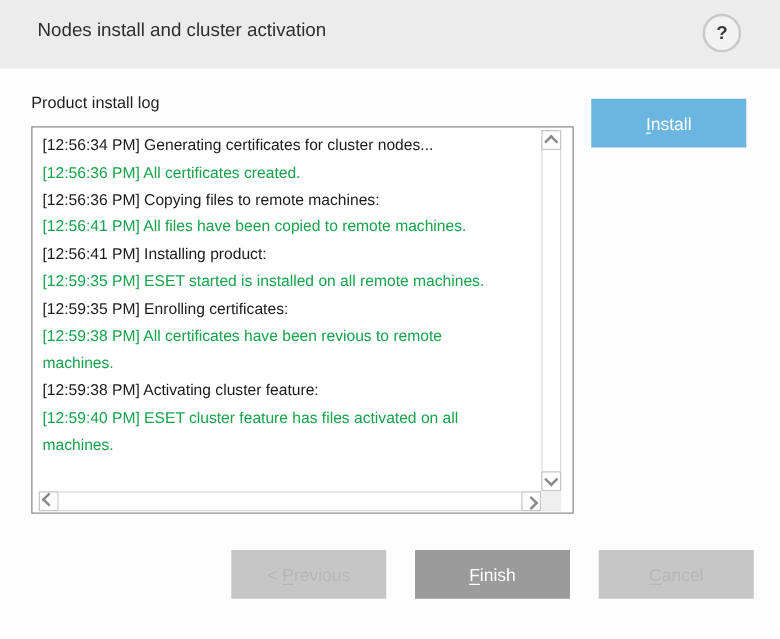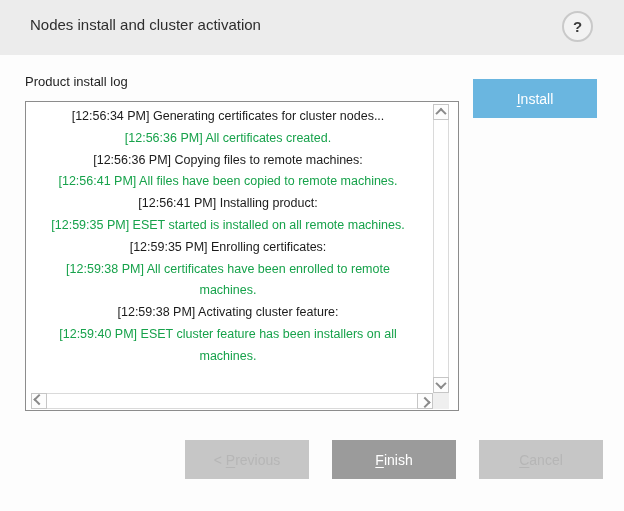--- a/index.html
+++ b/index.html
@@ -26,21 +26,21 @@
 
   
   .log-box {
     position:absolute; left:25px; top:101px; width:432px; height:308px;
     border:1px solid #8c8c8c; background:#ffffff; box-sizing:content-box;
   }
   .log-rows {
     position:absolute; left:8px; top:4px; right:36px; bottom:20px;
     overflow:hidden; font-size:12.5px; line-height:21.8px;
   }
-  .log-row { white-space:nowrap;text-align:center; }
+  .log-row { white-space:nowrap; }
   .log-row.info    { color:#1b1b1b; }
   .log-row.success { color:#17a24b; }
 
   
   .vscroll { position:absolute; top:2px; right:9px; bottom:17px; width:16px; }
   .vtrack  { position:absolute; top:16px; bottom:16px; left:0; width:16px;
              box-sizing:border-box; background:#fff;
              border-left:1px solid #dadada; border-right:1px solid #dadada; }
   .sbtn {
     position:absolute; width:16px; height:16px; box-sizing:border-box;
@@ -89,24 +89,24 @@
 
   <div class="log-box">
     <div class="log-rows">
         <div class="log-row info">[12:56:34 PM] Generating certificates for cluster nodes...</div>
         <div class="log-row success">[12:56:36 PM] All certificates created.</div>
         <div class="log-row info">[12:56:36 PM] Copying files to remote machines:</div>
         <div class="log-row success">[12:56:41 PM] All files have been copied to remote machines.</div>
         <div class="log-row info">[12:56:41 PM] Installing product:</div>
         <div class="log-row success">[12:59:35 PM] ESET started is installed on all remote machines.</div>
         <div class="log-row info">[12:59:35 PM] Enrolling certificates:</div>
-        <div class="log-row success">[12:59:38 PM] All certificates have been enrolled to remote</div>
+        <div class="log-row success">[12:59:38 PM] All certificates have been revious to remote</div>
         <div class="log-row success">machines.</div>
         <div class="log-row info">[12:59:38 PM] Activating cluster feature:</div>
-        <div class="log-row success">[12:59:40 PM] ESET cluster feature has been installers on all</div>
+        <div class="log-row success">[12:59:40 PM] ESET cluster feature has files activated on all</div>
         <div class="log-row success">machines.</div>
       </div>
 
     <div class="vscroll">
       <div class="sbtn up">
         <div class="chev c-up"></div>
       </div>
       <div class="vtrack"></div>
       <div class="sbtn down">
         <div class="chev c-down"></div>

